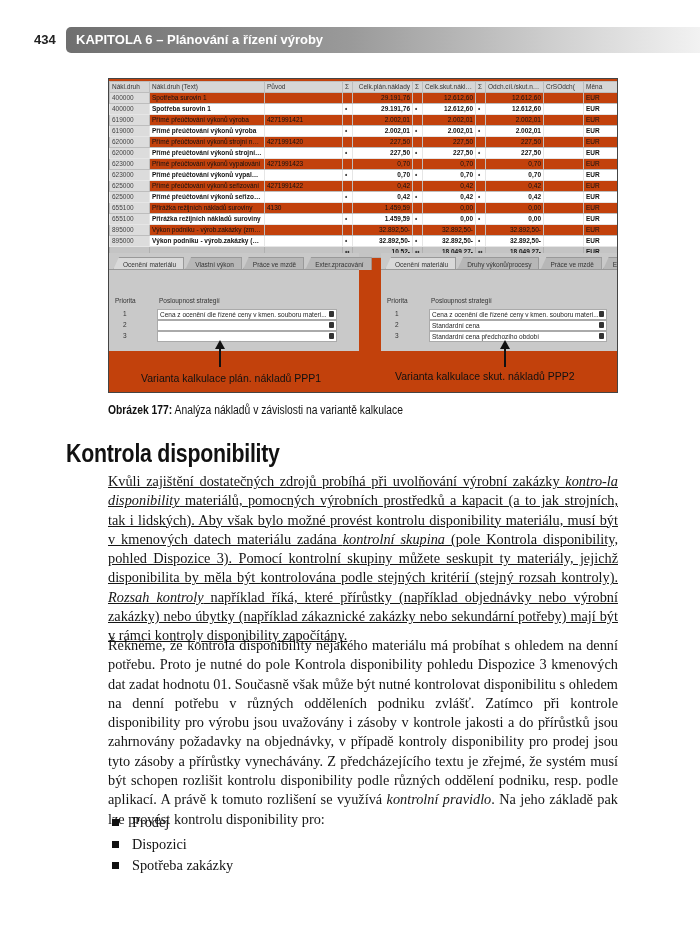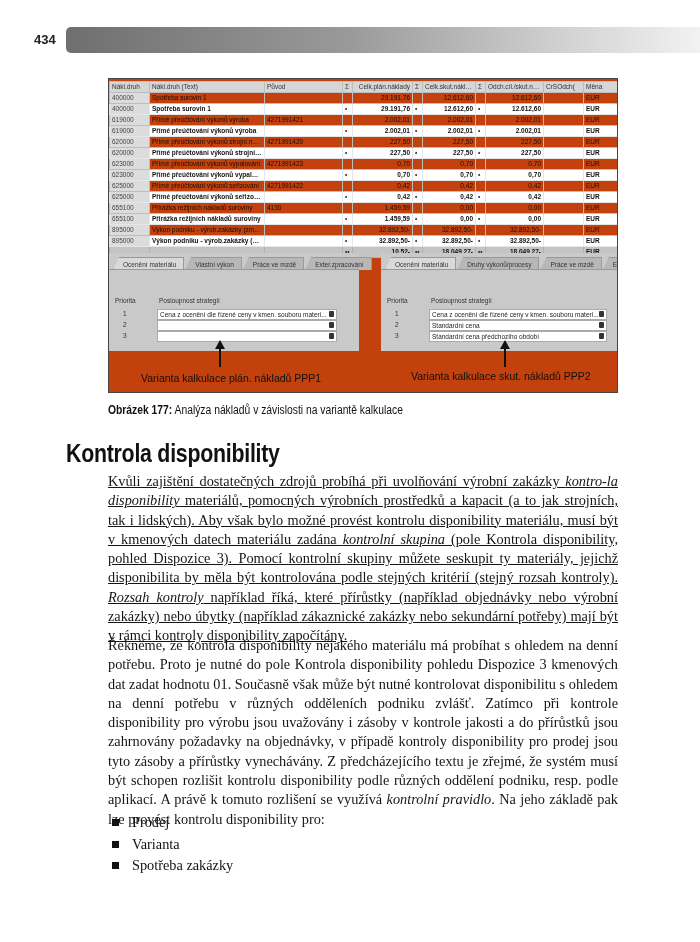--- a/index.html
+++ b/index.html
@@ -55,20 +55,21 @@
   .bullets { position: absolute; left: 108px; top: 812px; margin: 0; padding: 0; list-style: none; font-family: "Liberation Serif", serif; font-size: 14.3px; }
   .bullets li { height: 21.5px; display: flex; align-items: center; }
   .bullets .sq { width: 7px; height: 7px; background: #111; margin-right: 13px; margin-left: 4px; }
 </style>
 </head>
 <body>
 
 <div class="run-header">
   <span class="page-num">434</span>
   <div class="chapter-bar"></div>
+  <span class="chapter-title">KAPITOLA 6 – Plánování a řízení výroby</span>
 </div>
 
 <div class="figure">
   <table class="grid">
     <colgroup>
       <col style="width:40px">
         <col style="width:115px">
         <col style="width:78px">
         <col style="width:10px">
         <col style="width:60px">
@@ -341,36 +342,36 @@
         <div class="prow" style="top: 78px; width: 100%;">
           <span class="idx">3</span>
           <span class="field" style="left: 48px; width: 174px;"><span>Standardní cena předchozího období</span><span class="f4"></span></span>
         </div>
       </div>
   </div>
 
   <div class="arrow" style="left:110px; top:268px; height:20px;"></div>
   <div class="arrow" style="left:395px; top:268px; height:20px;"></div>
   <span class="fig-label" style="left:32px; top:293px;">Varianta kalkulace plán. nákladů PPP1</span>
-  <span class="fig-label" style="left:302px; top:291px;">Varianta kalkulace skut. nákladů PPP2</span>
+  <span class="fig-label" style="left:286px; top:291px;">Varianta kalkulace skut. nákladů PPP2</span>
 </div>
 
 <div class="caption"><b>Obrázek 177:</b><span> Analýza nákladů v závislosti na variantě kalkulace</span></div>
 
 <h1 class="section">Kontrola disponibility</h1>
 
 <p class="body-text p1" id="para1" style="margin:0"><span>Kvůli zajištění dostatečných zdrojů probíhá při uvolňování výrobní zakázky </span><em>kontro-la disponibility</em><span> materiálů, pomocných výrobních prostředků a kapacit (a to jak strojních, tak i lidských). Aby však bylo možné provést kontrolu disponibility materiálu, musí být v kmenových datech materiálu zadána </span><em>kontrolní skupina</em><span> (pole Kontrola disponibility, pohled Dispozice 3). Pomocí kontrolní skupiny můžete seskupit ty materiály, jejichž disponibilita by měla být kontrolována podle stejných kritérií (stejný rozsah kontroly). </span><em>Rozsah kontroly</em><span> například říká, které přírůstky (například objednávky nebo výrobní zakázky) nebo úbytky (například zákaznické zakázky nebo sekundární potřeby) mají být v rámci kontroly disponibility započítány.</span></p>
 <p class="body-text p2" id="para2" style="margin:0"><span>Řekněme, že kontrola disponibility nějakého materiálu má probíhat s ohledem na denní potřebu. Proto je nutné do pole Kontrola disponibility pohledu Dispozice 3 kmenových dat zadat hodnotu 01. Současně však může být nutné kontrolovat disponibilitu s ohledem na denní potřebu v různých odděleních podniku zvlášť. Zatímco při kontrole disponibility pro výrobu jsou uvažovány i zásoby v kontrole jakosti a do přírůstků jsou zahrnovány požadavky na objednávky, v případě kontroly disponibility pro prodej jsou tyto zásoby a přírůstky vynechávány. Z předcházejícího textu je zřejmé, že systém musí být schopen rozlišit kontrolu disponibility podle různých oddělení podniku, resp. podle aplikací. A právě k tomuto rozlišení se využívá </span><em>kontrolní pravidlo</em><span>. Na jeho základě pak lze provést kontrolu disponibility pro:</span></p>
 
 <ul class="bullets" id="bullets">
     <li>
       <span class="sq"></span>
       <span>Prodej</span>
     </li>
     <li>
       <span class="sq"></span>
-      <span>Varianta</span>
+      <span>Dispozici</span>
     </li>
     <li>
       <span class="sq"></span>
       <span>Spotřeba zakázky</span>
     </li>
   </ul>
 
 </body></html>

